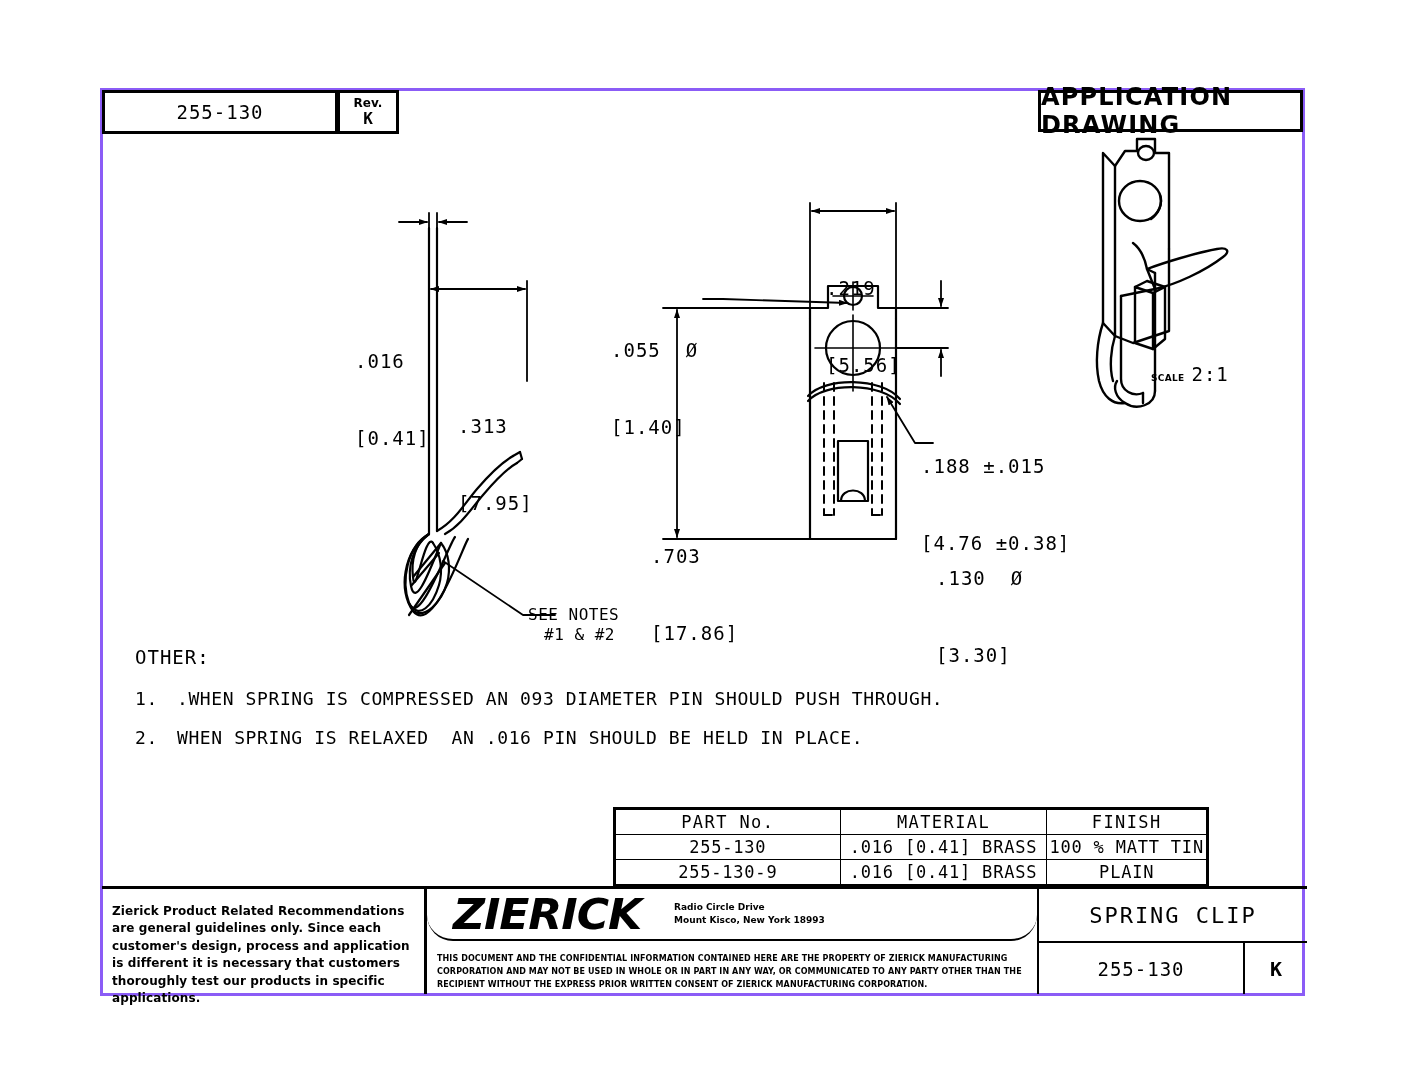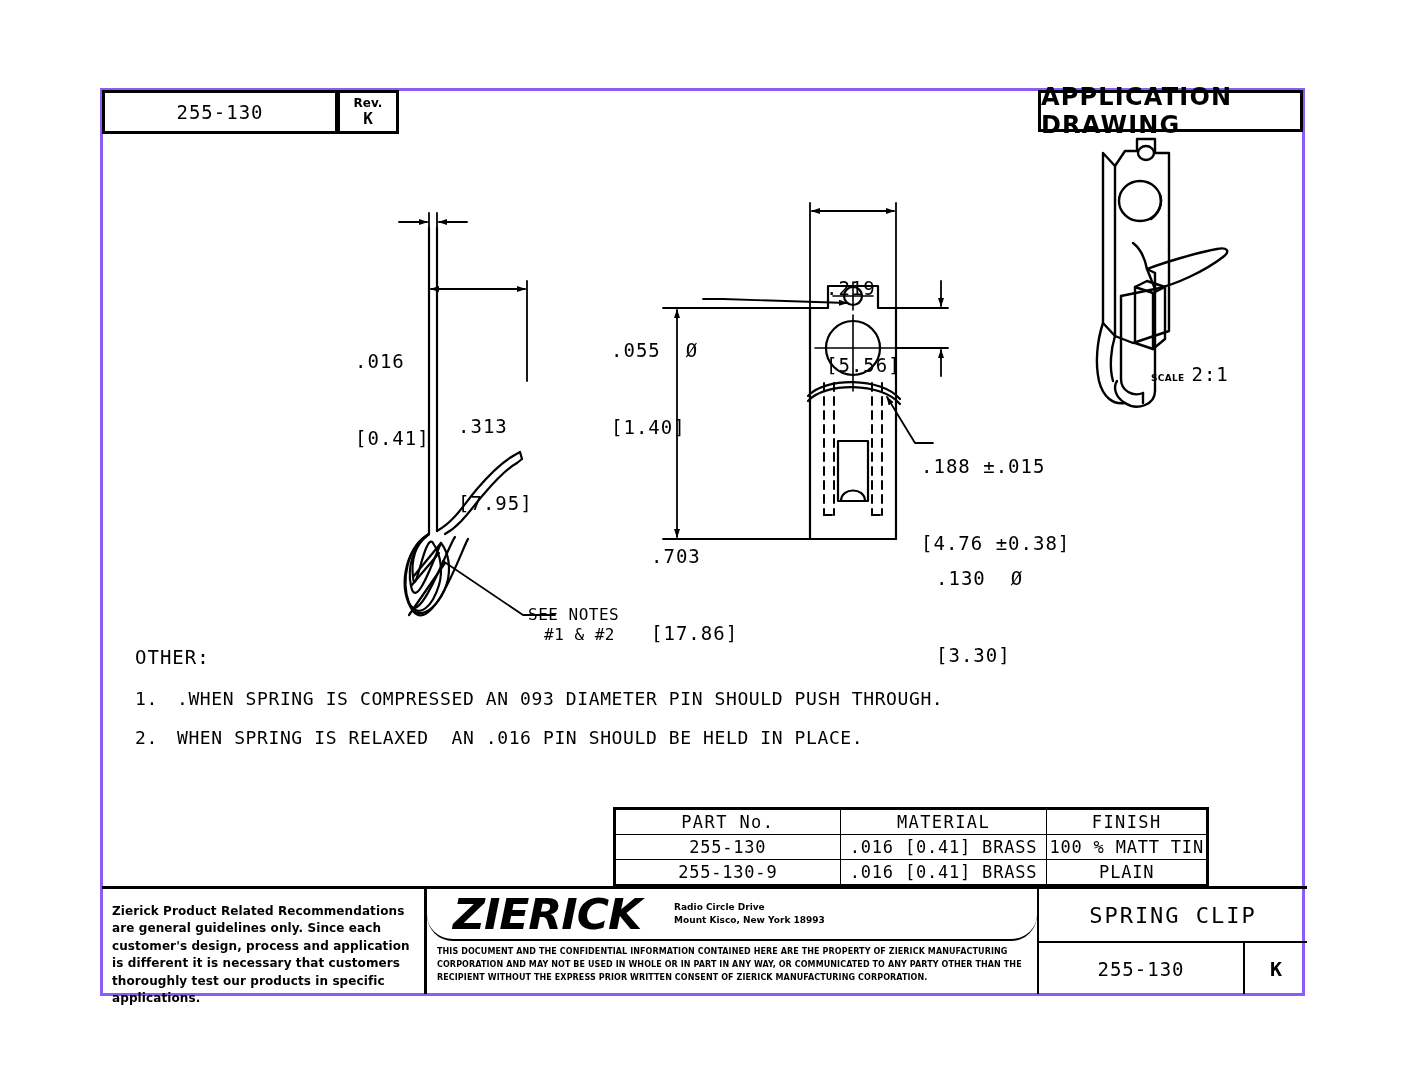--- a/index.html
+++ b/index.html
@@ -106,21 +106,21 @@
     font-weight:bold;font-style:italic;font-size:42px;
     letter-spacing:-1px;margin-left:26px;
     transform:scaleX(1.05);transform-origin:left center;
   }
   #addr{
     margin-left:42px;
     font-family:"DejaVu Sans","Liberation Sans",sans-serif;
     font-size:9px;font-weight:bold;line-height:1.5;
   }
   #tb-legal{
-    flex:1 1 auto;padding:5px 0 0 10px;
+    flex:1 1 auto;padding:12px 0 0 10px;
     font-family:"DejaVu Sans","Liberation Sans",sans-serif;
     font-size:8px;font-weight:bold;line-height:1.6;letter-spacing:0.1px;
   }
   #tb-right{width:268px;flex:0 0 268px;display:flex;flex-direction:column;justify-content:flex-end;}
   #tb-title{
     height:52px;flex:0 0 52px;border-bottom:2.5px solid #000;
     display:flex;align-items:center;justify-content:center;
     font-size:22px;letter-spacing:2px;
   }
   #tb-numrow{flex:1 1 auto;display:flex;}

